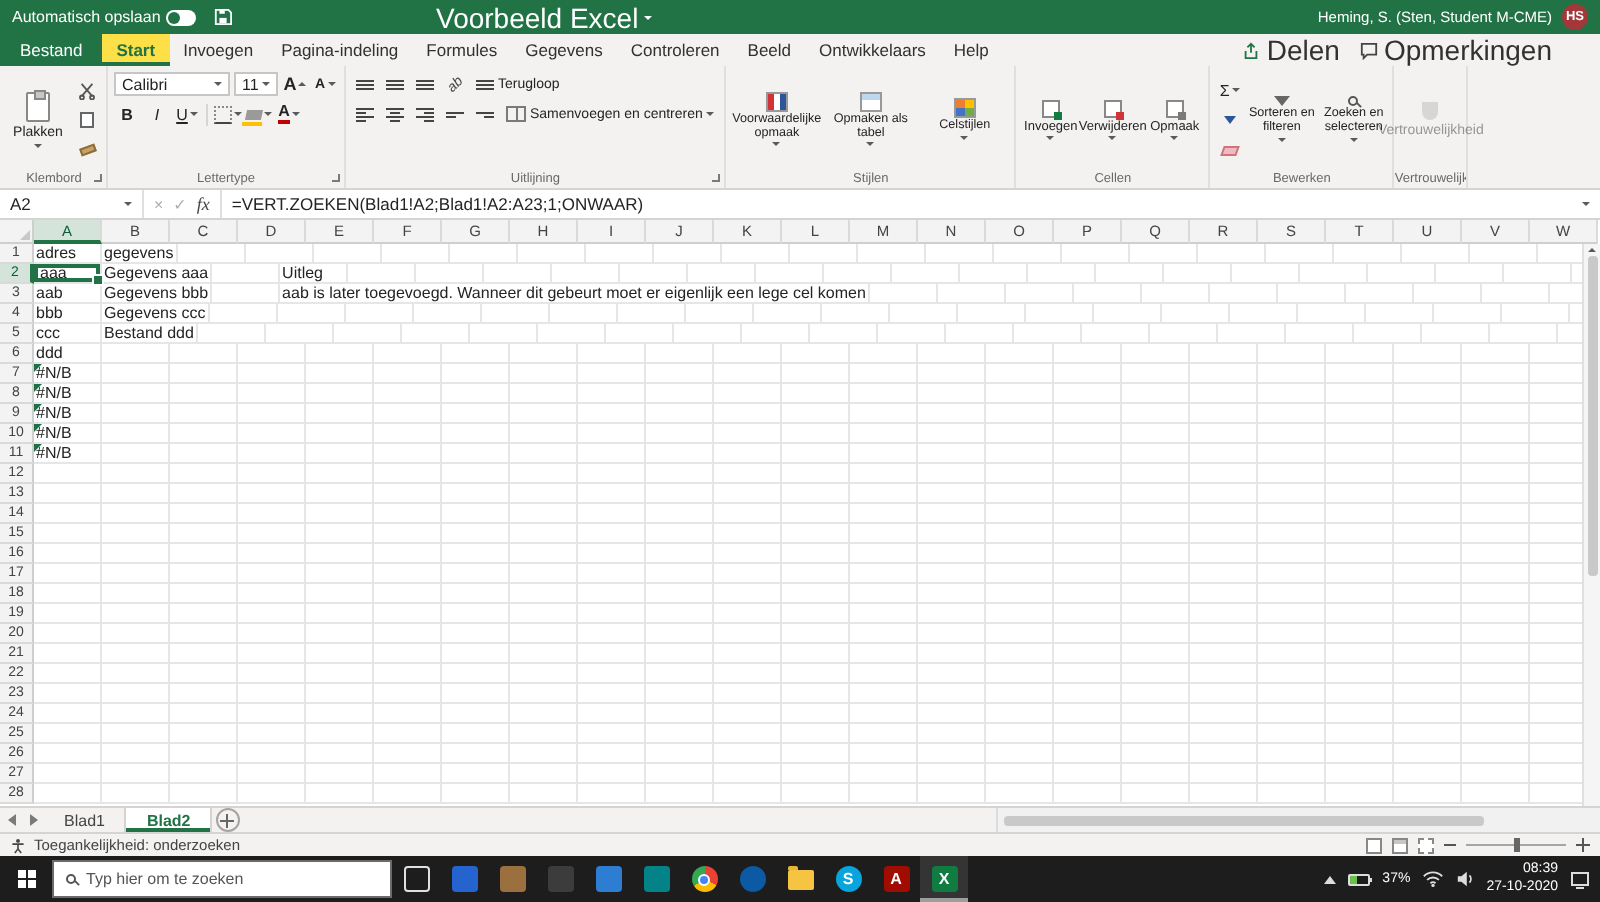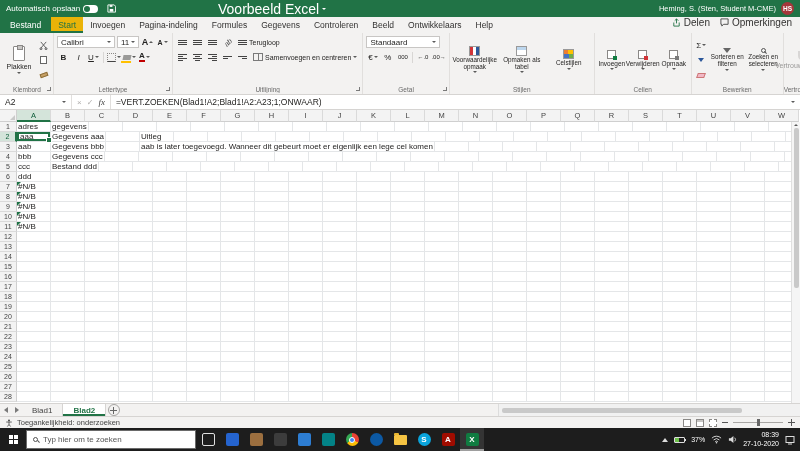--- a/index.html
+++ b/index.html
@@ -18,22 +18,22 @@
   .mag::after{content:'';position:absolute;width:3px;height:1px;background:#666;transform:rotate(45deg);right:-2.5px;bottom:-1px}
   .tb-right{margin-left:auto;display:flex;align-items:center;gap:5px;margin-right:6px}
   .user{font-size:7.5px}
   .avatar{width:13px;height:13px;border-radius:50%;background:#a4373a;color:#fff;font-size:6.5px;display:flex;align-items:center;justify-content:center;font-weight:bold}
 
   
   .tabrow{flex:0 0 16px;background:#f3f2f1;display:flex;align-items:stretch}
   .rtabs{display:flex}
   .rtab{padding:0 7px;display:flex;align-items:center;font-size:8.5px;color:#323130}
   .rtab.file{background:#217346;color:#fff;padding:0 10px}
-  .rtab.active{color:#217346;font-weight:400;background:#eab308;box-shadow:inset 0 -2px 0 #217346}
-  .tabrow-right{margin-left:auto;display:flex;align-items:flex-start;gap:10px;padding-right:8px;font-size:10px;color:#323130}
+  .rtab.active{color:#217346;font-weight:700;background:#fde047;box-shadow:inset 0 -2px 0 #217346}
+  .tabrow-right{margin-left:auto;display:flex;align-items:flex-end;gap:10px;padding-right:24px;font-size:14px;color:#323130}
   .trbtn{display:flex;align-items:center;gap:3px}
 
   
   .ribbon{flex:0 0 62px;background:#f3f2f1;display:flex;border-bottom:1px solid #d6d4d2;padding-left:1px}
   .rgroup{position:relative;border-right:1px solid #e1dfdd;padding:3px 3px 11px 3px;display:flex}
   .glabel{position:absolute;bottom:1px;left:0;right:0;text-align:center;font-size:6.5px;color:#696969;white-space:nowrap;overflow:hidden}
   .launcher{position:absolute;right:2px;bottom:3px;width:4px;height:4px;border-right:1px solid #7a7a7a;border-bottom:1px solid #7a7a7a}
   .gc{display:flex;gap:3px}
   .gc.col{flex-direction:column;gap:3px;justify-content:flex-start}
   .row1,.row2{display:flex;align-items:flex-end;gap:2px}
@@ -374,43 +374,20 @@
             <span class="ic-merge"></span>
             <span>Samenvoegen en centreren</span>
             <i class="caret-down tiny"></i>
           </span>
         </div>
       </div>
       <span class="glabel">Uitlijning</span>
       <span class="launcher"></span>
     </div>
 
-    <div class="rgroup">
-      <div class="gc col">
-        <div class="row1">
-          <div class="combo nfmt">
-              <span>Standaard</span>
-              <i class="caret-down tiny"></i>
-            </div>
-        </div>
-        <div class="row2">
-          <span class="sbtn">
-              <span>€</span>
-              <i class="caret-down tiny"></i>
-            </span>
-          <span class="sbtn">%</span>
-          <span class="sbtn num6">000</span>
-          <span class="vsep"></span>
-          <span class="sbtn num6">←.0</span>
-          <span class="sbtn num6">.00→</span>
-        </div>
-      </div>
-      <span class="glabel">Getal</span>
-      <span class="launcher"></span>
-    </div>
 
     <div class="rgroup">
       <div class="gc">
         <div class="stylebtn">
           <span class="ic-cf"></span>
           <span>Voorwaardelijke opmaak</span>
           <i class="caret-down tiny"></i>
         </div>
         <div class="stylebtn">
           <span class="ic-fat"></span>

